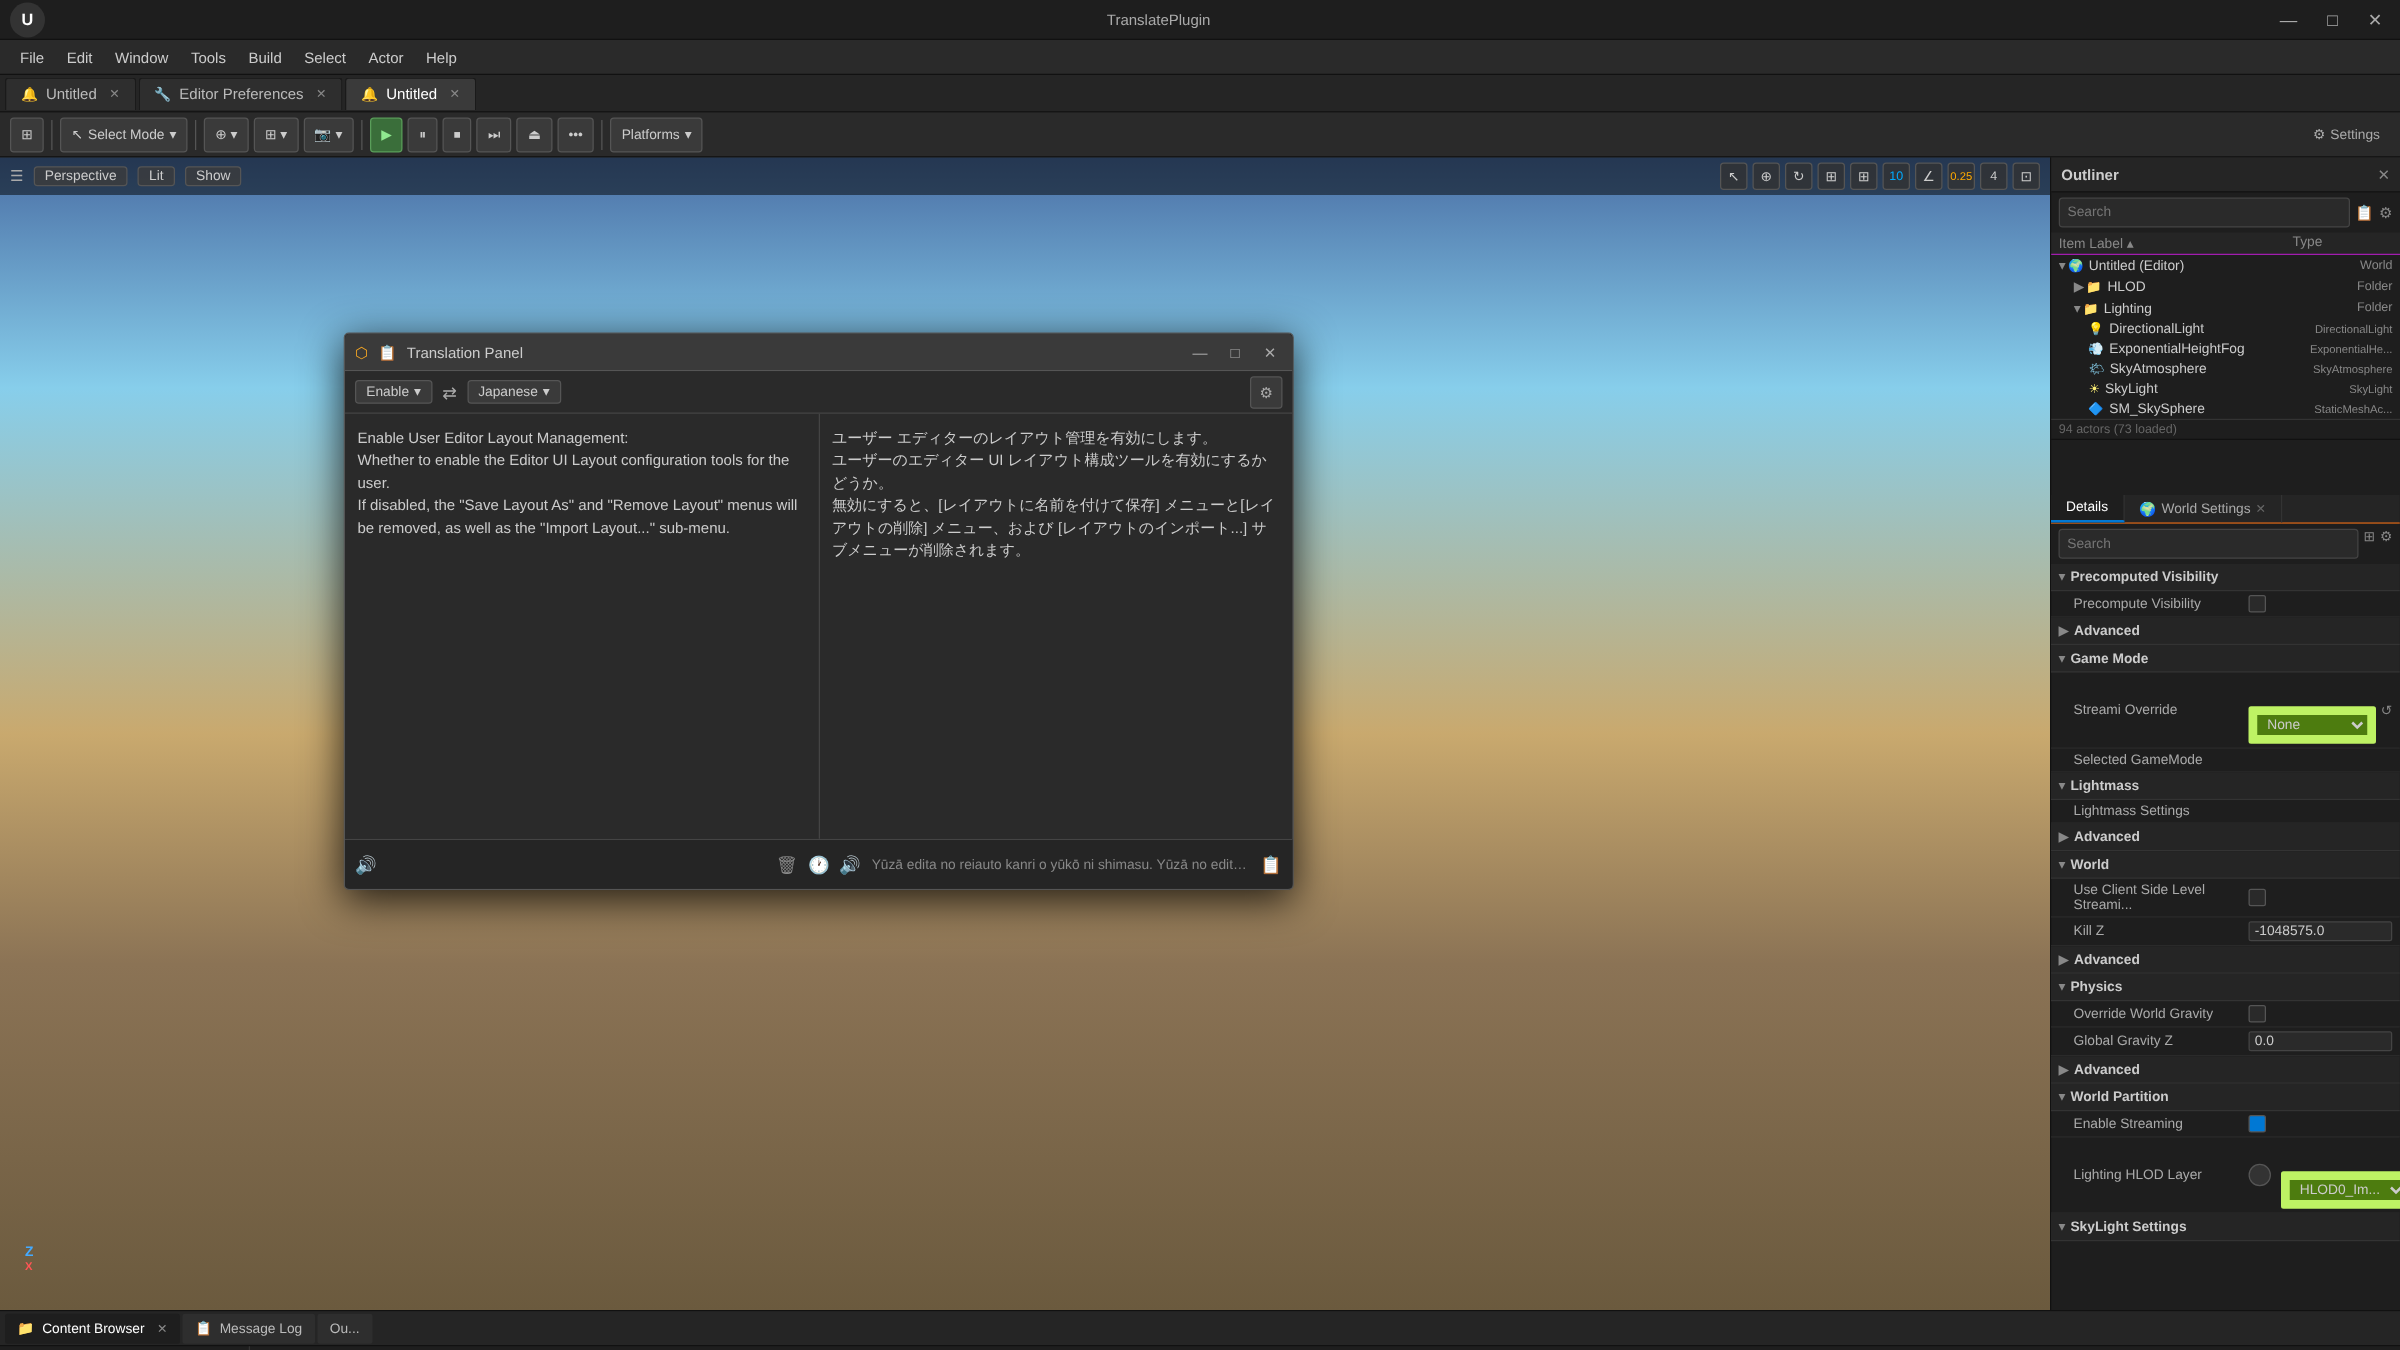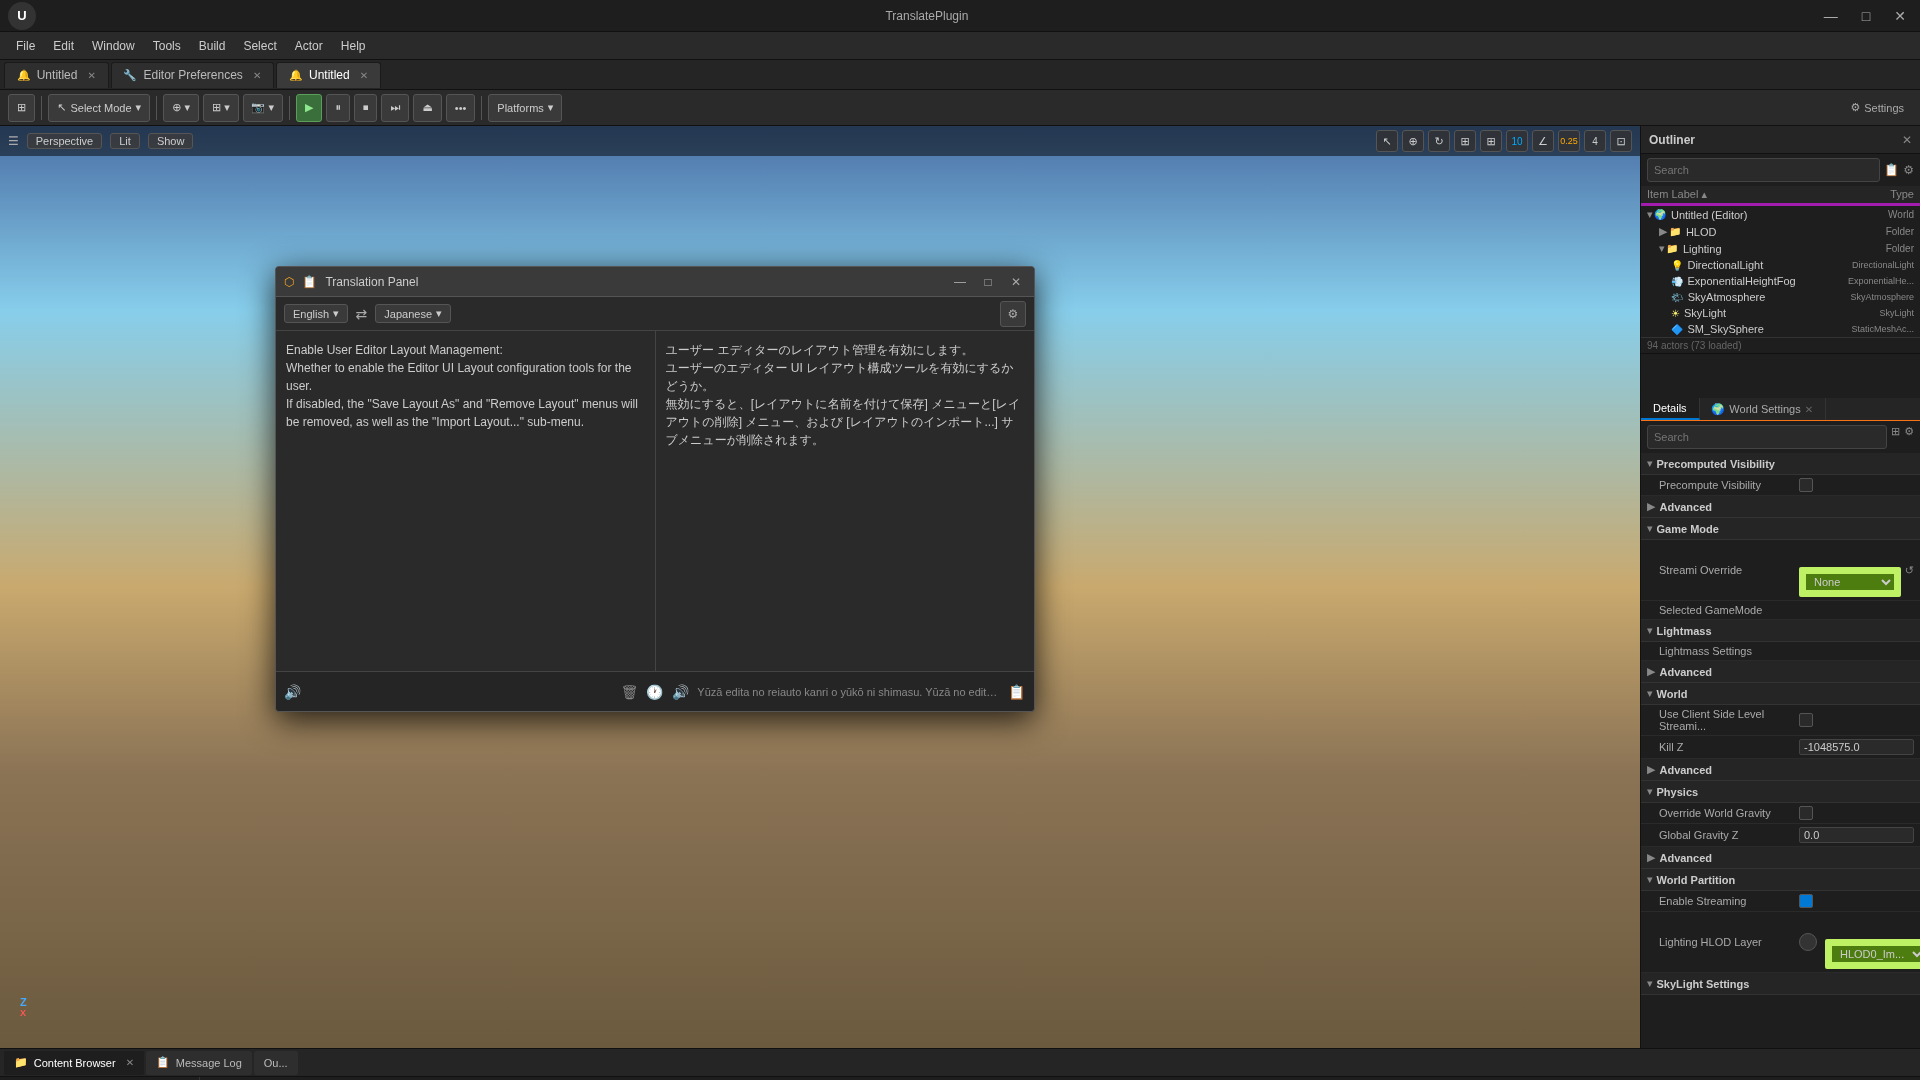--- a/index.html
+++ b/index.html
@@ -255,24 +255,24 @@
       display: flex;
       gap: 4px;
       align-items: center;
     }
     .outliner-cols {
       display: flex;
       padding: 2px 6px;
       color: #888;
       font-size: 11px;
       background: #252525;
-      border-bottom: 3px solid #a21caf;
+      border-bottom: 1px solid #a21caf;
     }
     .outliner-col-label { flex: 1; }
-    .outliner-col-type { width: 80px; text-align: right; }
+    .outliner-col-type { width: 80px; }
     .tree-item {
       display: flex;
       align-items: center;
       padding: 2px 6px;
       cursor: pointer;
       font-size: 11px;
     }
     .tree-arrow { color: #888; margin-right: 2px; }
     .tree-icon { color: #f5a623; margin-right: 4px; font-size: 10px; }
     .tree-label { color: #ccc; flex: 1; }
@@ -660,21 +660,21 @@
       <div id="tp-titlebar">
         <span class="tp-ue-icon">⬡</span>
         <span style="color:#aaa;">📋</span>
         <span id="tp-title">Translation Panel</span>
         <span class="tp-win-btn">—</span>
         <span class="tp-win-btn">□</span>
         <span class="tp-win-btn close">✕</span>
       </div>
       <div id="tp-toolbar">
         <div class="lang-selector">
-          <span>English</span>
+          <span>Enable</span>
           <span>▾</span>
         </div>
         <span class="swap-btn">⇄</span>
         <div class="lang-selector">
           <span>Japanese</span>
           <span>▾</span>
         </div>
         <div class="tp-settings-btn">⚙</div>
       </div>
       <div id="tp-content">

